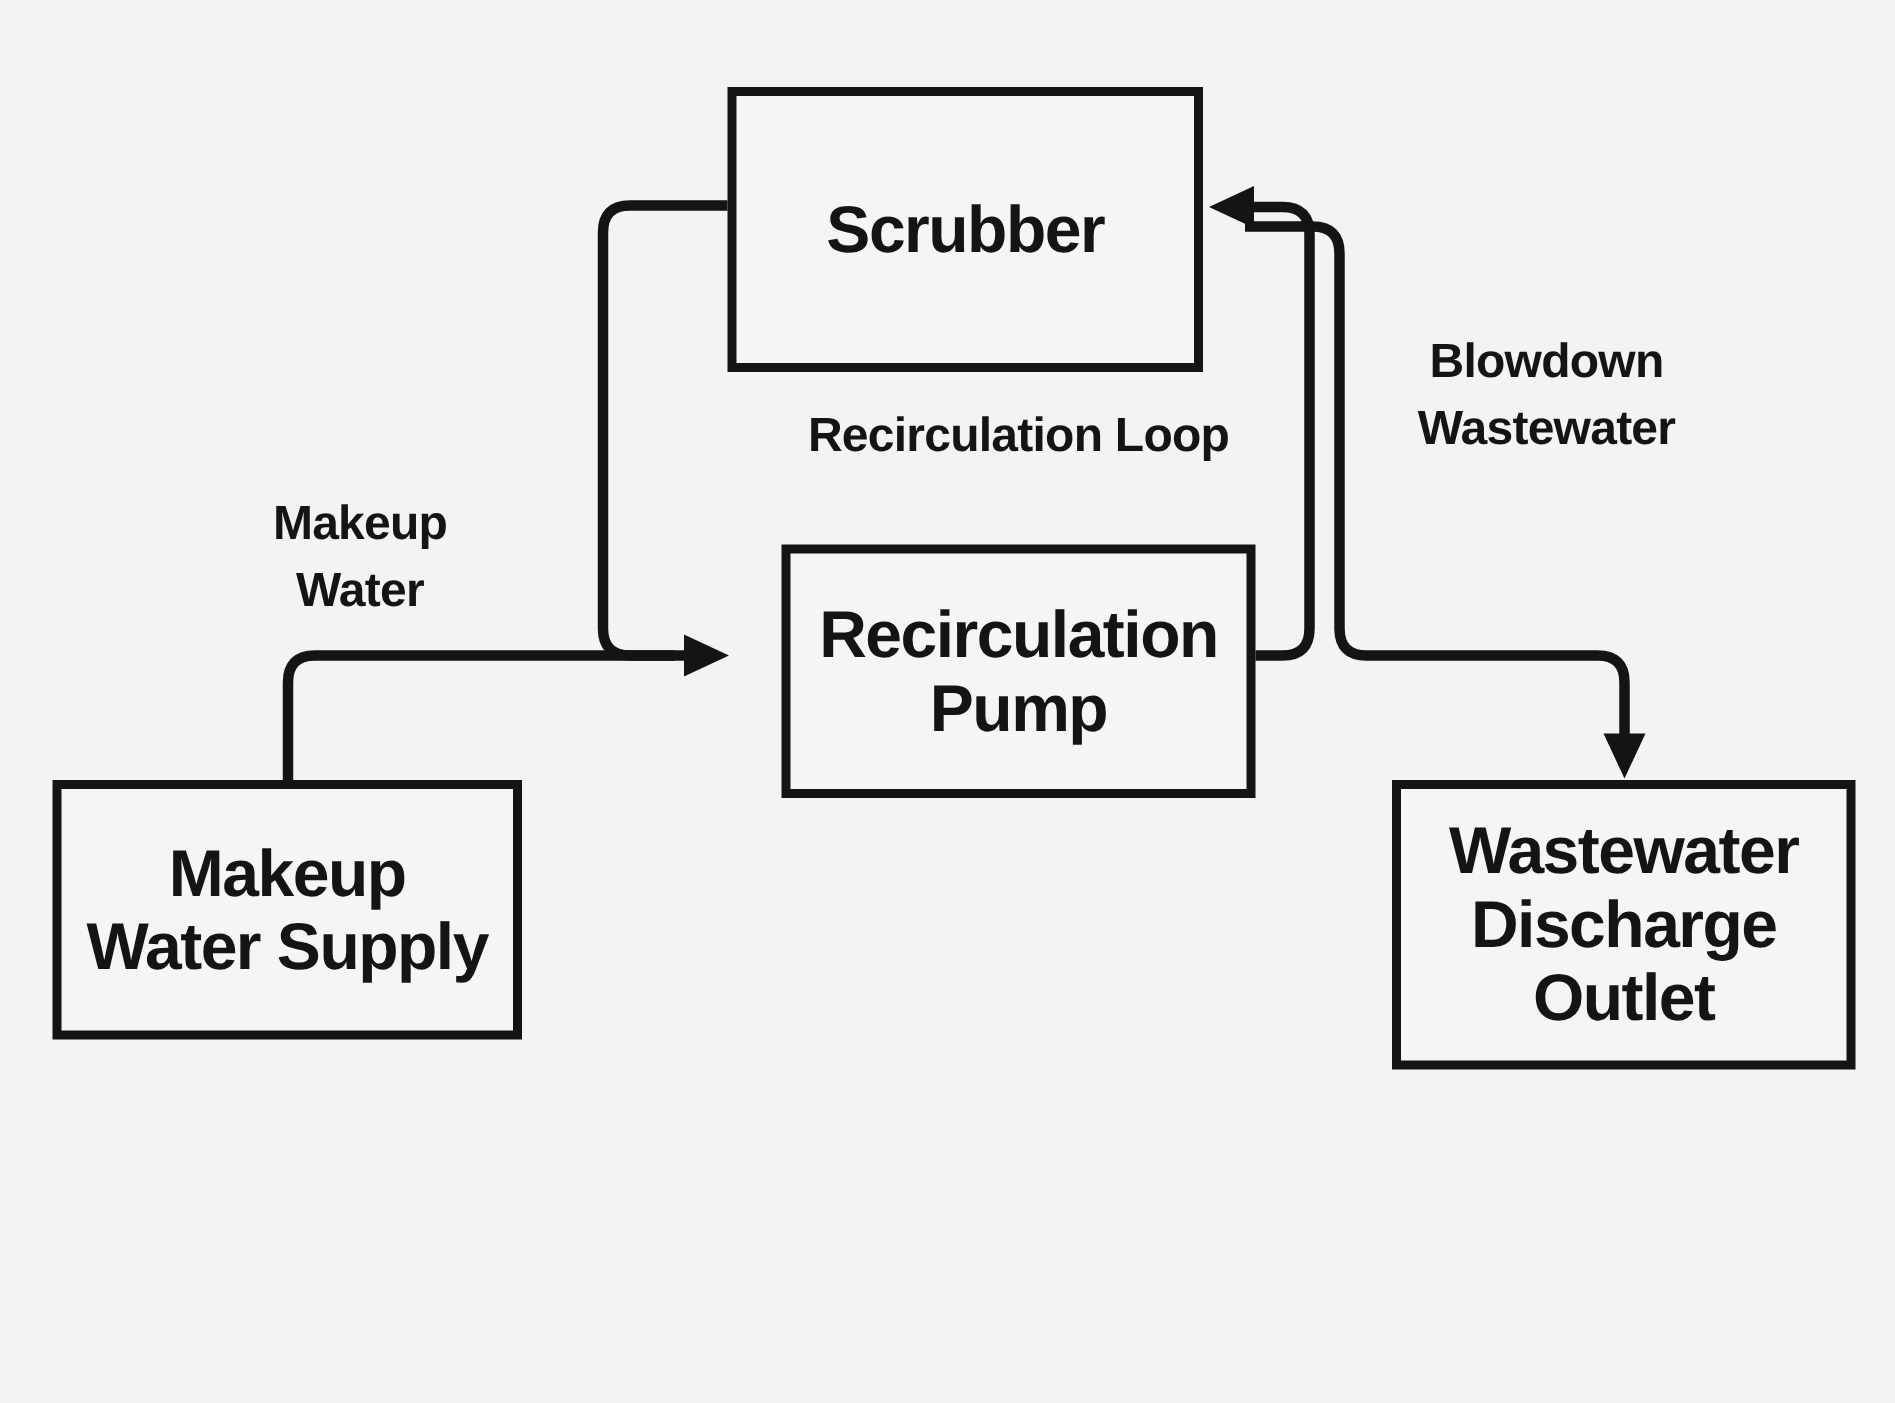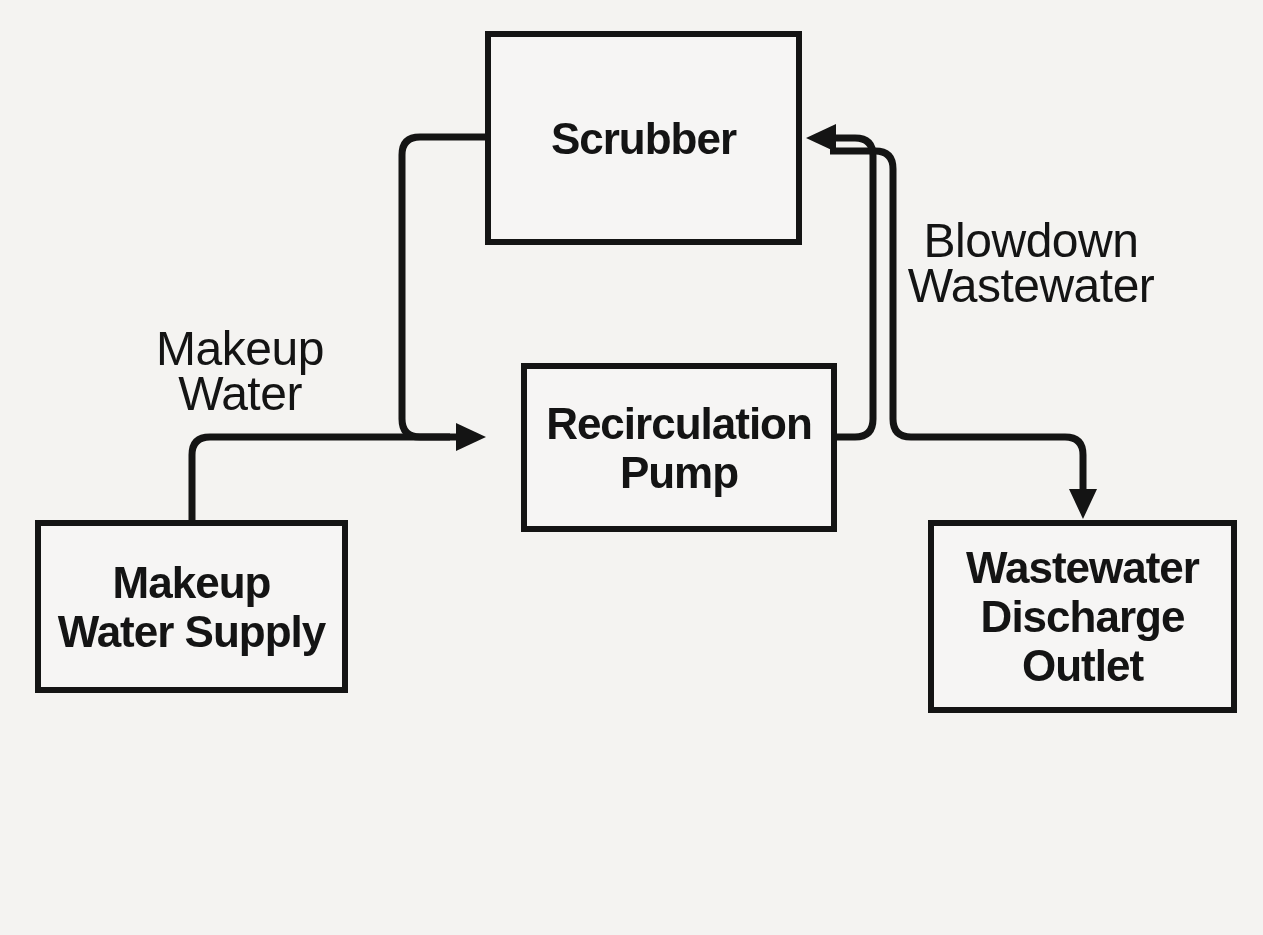--- a/index.html
+++ b/index.html
@@ -47,29 +47,29 @@
     font-size: 44px;
     font-weight: 700;
     line-height: 49px;
     letter-spacing: -1px;
     color: var(--text);
     white-space: pre-line;
   }
   .edge-label {
     position: absolute;
     transform: translate(-50%, -50%);
-    font-size: 48px;
-    font-weight: 400;
+    font-size: 32px;
+    font-weight: 700;
     line-height: 45px;
     letter-spacing: -0.5px;
     color: var(--text);
     text-align: center;
     white-space: pre-line;
   }
-  #node-scrubber   { left: 485px; top: 31px;  width: 317px; height: 214px; }
+  #node-scrubber   { left: 485px; top: 58px;  width: 317px; height: 190px; }
   #node-pump       { left: 487px; top: 363px; width: 316px; height: 169px; margin-left: 34px; }
   #node-makeup     { left: 35px;  top: 520px; width: 313px; height: 173px; }
   #node-outlet     { left: 928px; top: 520px; width: 309px; height: 193px; }
   #label-recirculation-loop { left: 679px;  top: 290px; }
   #label-makeup-water       { left: 240px;  top: 371px; }
   #label-blowdown           { left: 1031px; top: 263px; }
 </style>
 </head>
 <body>
 
@@ -102,20 +102,21 @@
     <span class="node-label">Makeup
 Water Supply</span>
   </div>
 
   <div class="node" id="node-outlet">
     <span class="node-label">Wastewater
 Discharge
 Outlet</span>
   </div>
 
+  <div class="edge-label" id="label-recirculation-loop">Recirculation Loop</div>
 
   <div class="edge-label" id="label-makeup-water">Makeup
 Water</div>
 
   <div class="edge-label" id="label-blowdown">Blowdown
 Wastewater</div>
 
 </div>
 
 </body></html>

